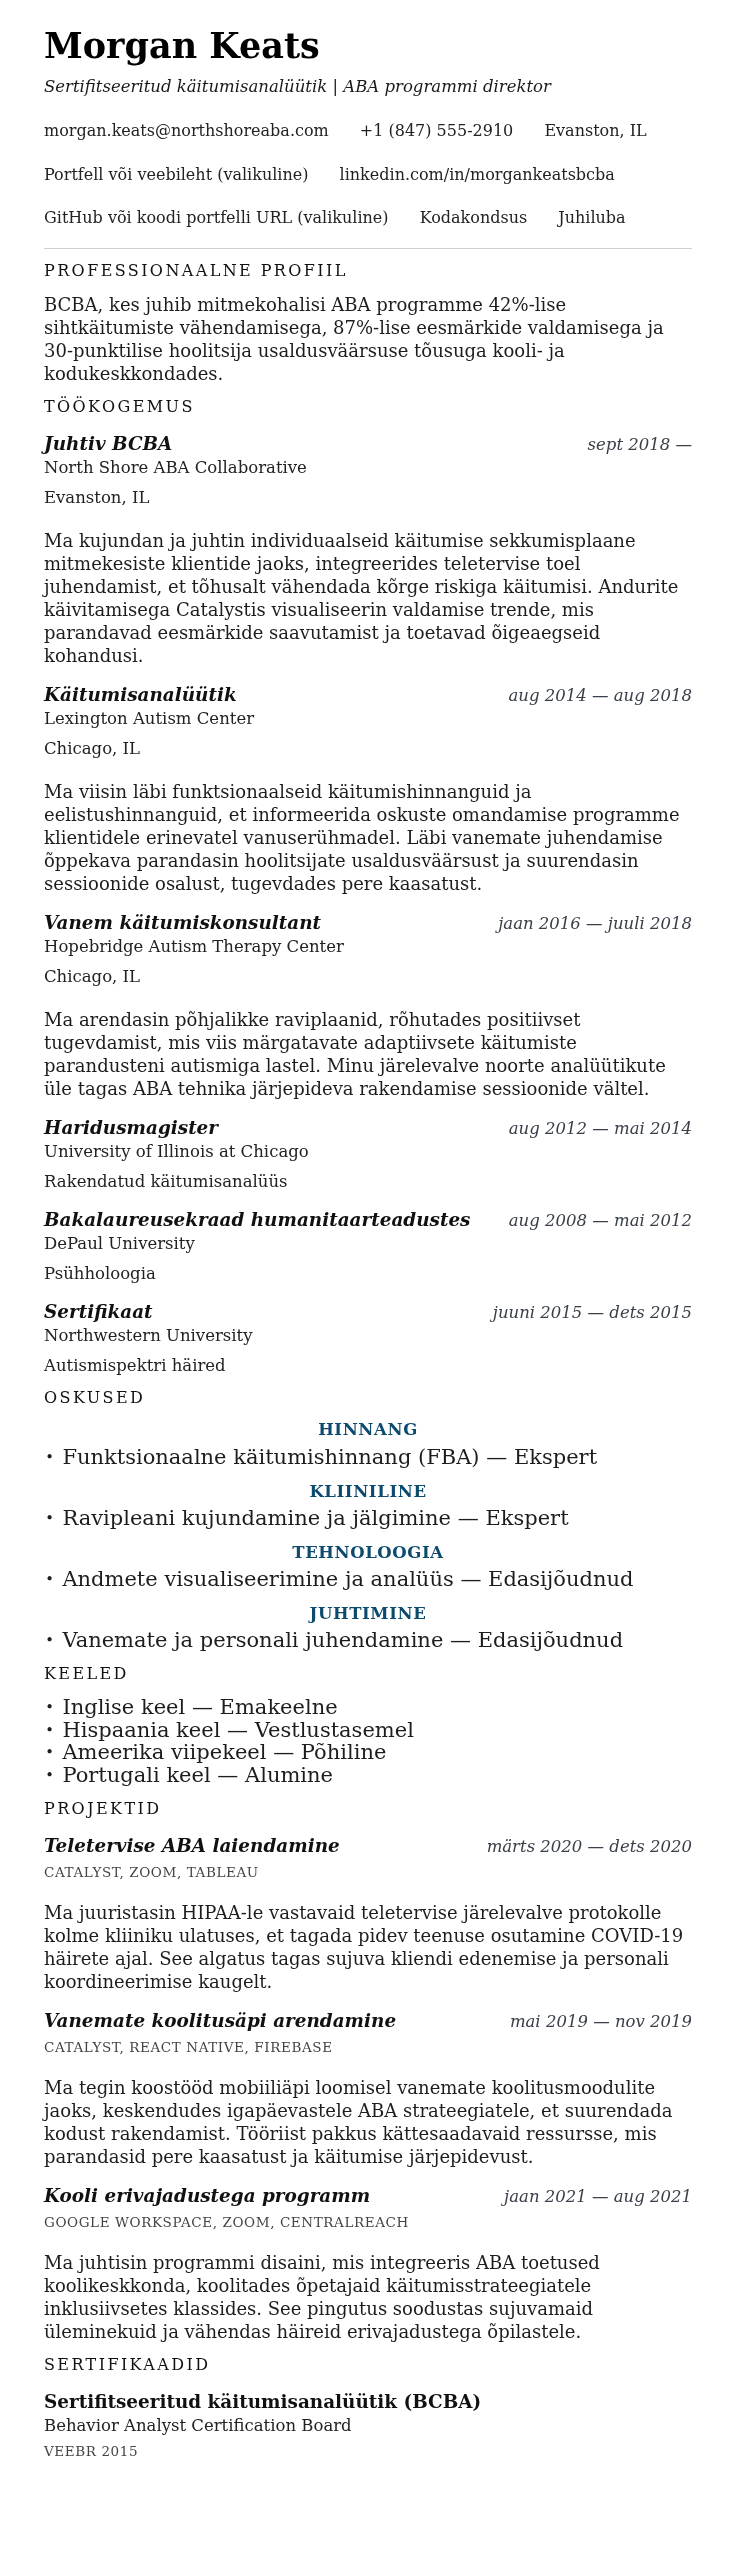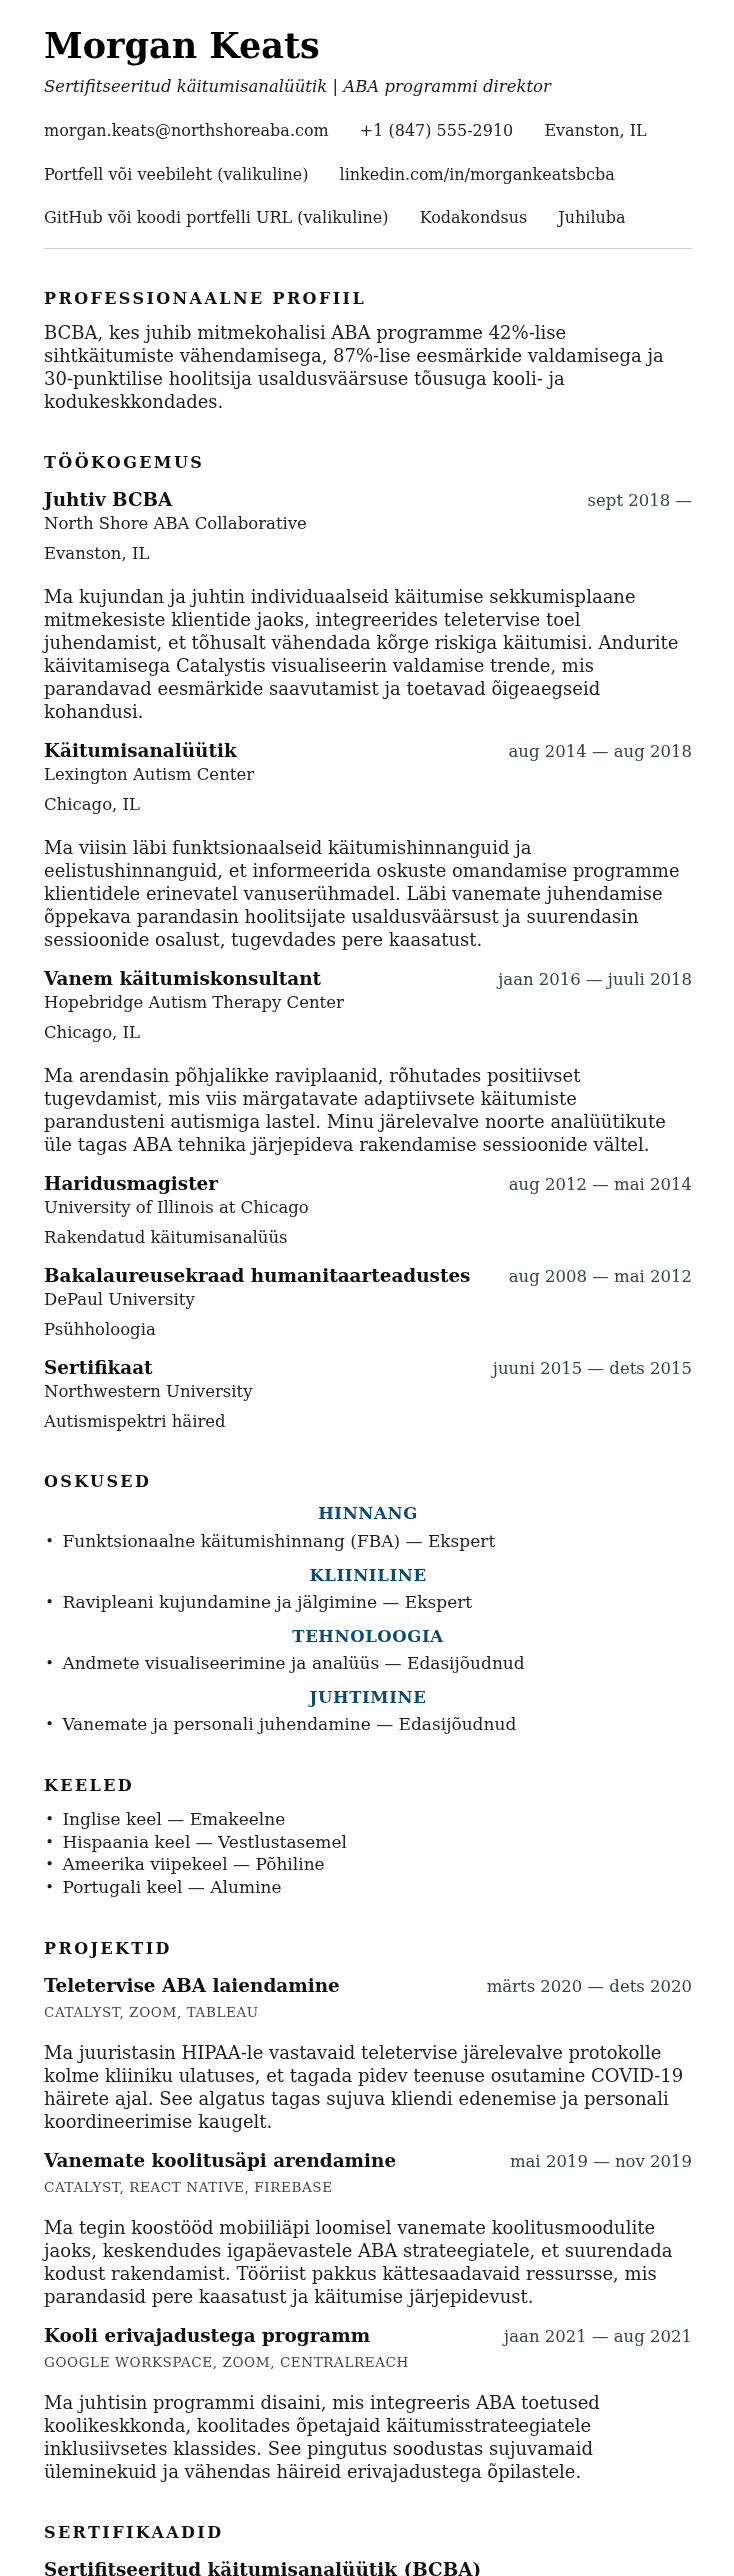--- a/index.html
+++ b/index.html
@@ -42,30 +42,31 @@
   .contact-row span:last-child { margin-right: 0; }
   .divider {
     border: none;
     border-top: 1.2px solid #cfcfcf;
     margin: 18.4px 0 0 0;
   }
 
   
   .sec-h {
     font-size: 16px;
-    font-weight: 700;
+    font-weight: 400;
     letter-spacing: 2.4px;
-    margin: 40px 0 0 0;
+    margin: 12px 0 0 0;
     color: #111111;
   }
   .item { margin-top: 16px; }
   .item-head {
     display: flex;
     justify-content: space-between;
     align-items: baseline;
+    font-style: italic;
   }
   .item-title {
     font-size: 18.4px;
     font-weight: 700;
     margin: 0;
     color: #111111;
     line-height: 1.3;
   }
   .item-dates {
     font-size: 16.5px;
@@ -117,21 +118,21 @@
   }
 
   
   ul.blist {
     list-style: none;
     margin: 6.1px 0 0 0;
     padding: 0;
   }
   ul.blist li {
     position: relative;
-    font-size: 17px;
+    font-size: 21px;
     line-height: 22.6px;
     padding-left: 18.4px;
     color: #1d1d1d;
   }
   ul.blist li::before {
     content: "•";
     position: absolute;
     left: 1.2px;
     top: 0;
     font-size: 14.7px;

